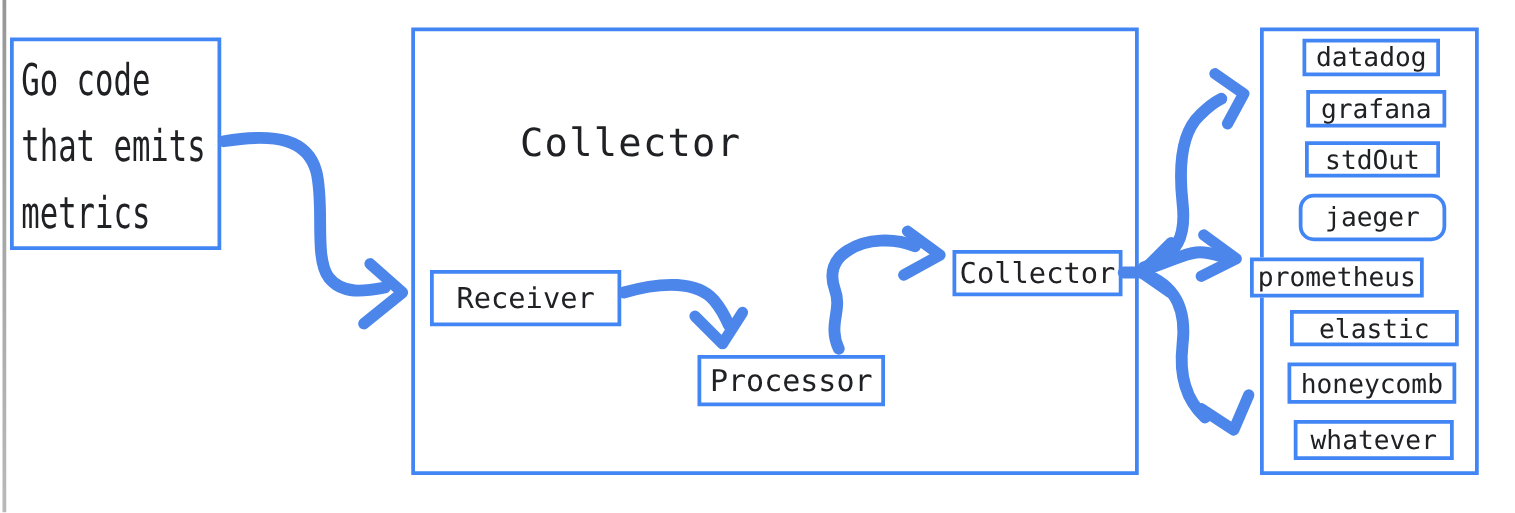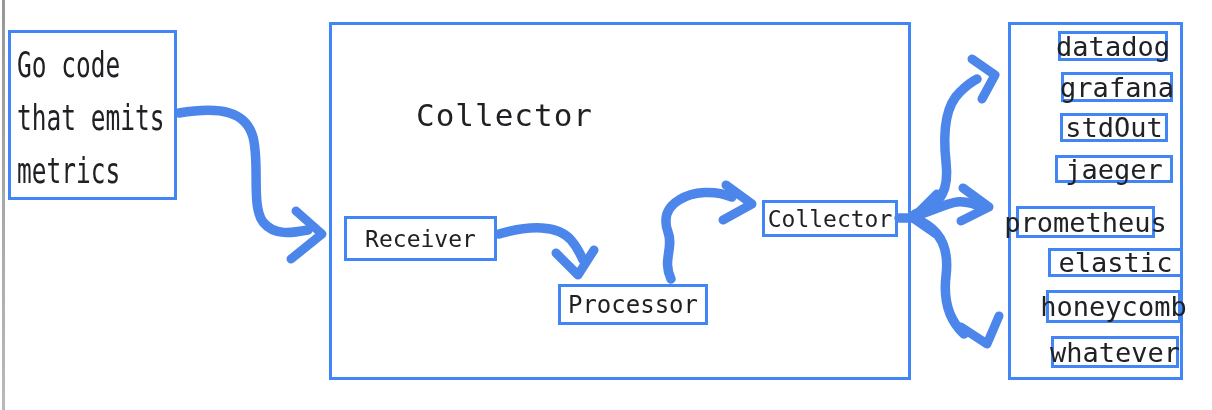--- a/index.html
+++ b/index.html
@@ -33,21 +33,21 @@
     transform-origin:0 50%;white-space:nowrap;
   }
   .collector-box{left:329px;top:22px;width:582px;height:358px;}
   .collector-title{
     position:absolute;left:416px;top:69px;font-size:31px;letter-spacing:1px;margin-top:28px;
   }
   .receiver-box{left:344px;top:216px;width:153px;height:45px;font-size:23px;}
   .processor-box{left:558px;top:284px;width:150px;height:41px;font-size:24px;}
   .exporter-box{left:762px;top:200px;width:136px;height:37px;font-size:23px;}
   .outputs-box{left:1008px;top:22px;width:175px;height:358px;}
-  .dest-box{font-size:27px;margin-left:16px;}
+  .dest-box{font-size:21px;}
   .arrows{position:absolute;left:0;top:0;width:1212px;height:410px;z-index:5;pointer-events:none;}
   .arrows path{fill:none;stroke:var(--arrow);stroke-linecap:round;stroke-linejoin:round;}
   .arrows .body{stroke-width:9.5px;}
   .arrows .head{stroke-width:9px;}
 </style>
 </head>
 <body>
 
 <div class="edge-line"></div>
 
@@ -73,21 +73,21 @@
 <div class="box outputs-box"></div>
 <div class="box dest-box" style="left:1042px;top:31px;width:110px;height:30px;">
     <span>datadog</span>
   </div>
 <div class="box dest-box" style="left:1045px;top:72px;width:112px;height:30px;">
     <span>grafana</span>
   </div>
 <div class="box dest-box" style="left:1044px;top:113px;width:108px;height:29px;">
     <span>stdOut</span>
   </div>
-<div class="box dest-box" style="left:1039px;top:155px;width:118px;height:28px;">
+<div class="box dest-box" style="left:1039px;top:155px;width:118px;height:38px;border-radius:12px;">
     <span>jaeger</span>
   </div>
 <div class="box dest-box" style="left:1000px;top:206px;width:139px;height:32px;">
     <span>prometheus</span>
   </div>
 <div class="box dest-box" style="left:1032px;top:248px;width:135px;height:29px;">
     <span>elastic</span>
   </div>
 <div class="box dest-box" style="left:1030px;top:290px;width:135px;height:33px;text-align:right;">
     <span>honeycomb</span>

